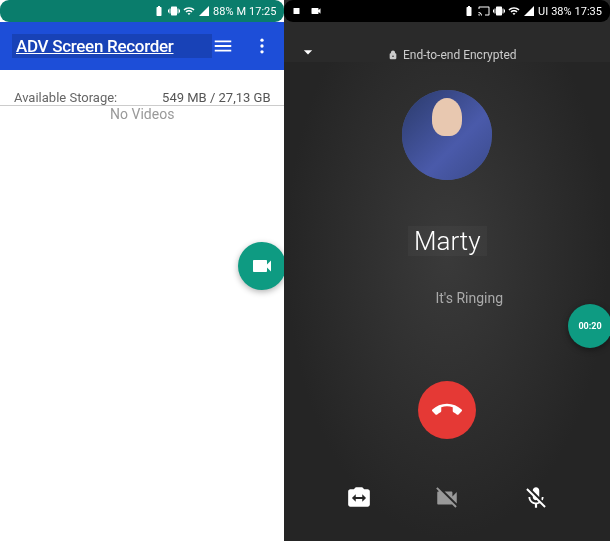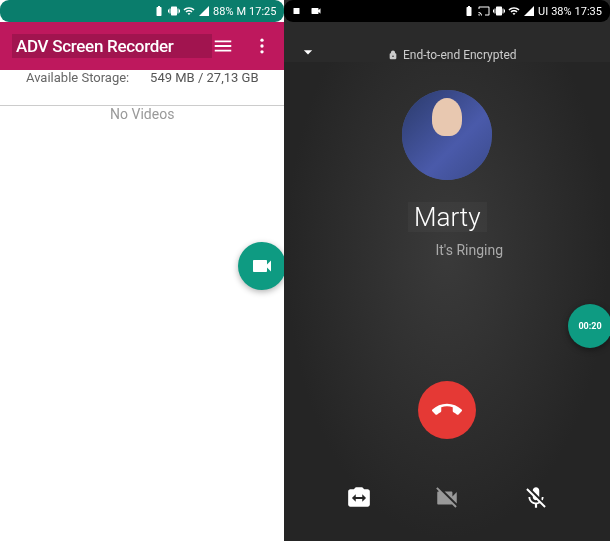--- a/index.html
+++ b/index.html
@@ -6,37 +6,37 @@
     body { width: 610px; height: 541px; display: flex; background: #fff; position: relative; overflow: hidden; }
     
     .phone-left { width: 305px; height: 541px; display: flex; flex-direction: column; background: #fff; position: relative; }
     .phone-right { width: 349px; height: 541px; display: flex; flex-direction: column; background: #2a2a2a; position: relative; }
     
     .status-bar { height: 22px; background: #0a7d6c; display: flex; justify-content: flex-end; align-items: center; padding: 0 8px; gap: 3px; color: #fff; font-size: 11px; border-radius: 9px; }
     .status-bar.dark { background: #000; }
     .status-icons { display: flex; align-items: center; gap: 3px; }
     .status-icons svg { width: 12px; height: 12px; fill: #fff; }
     
-    .app-bar { height: 48px; background: #be185d; display: flex; align-items: center; padding: 0 12px; color: #fff; }
+    .app-bar { height: 48px; background: #1d4ed8; display: flex; align-items: center; padding: 0 12px; color: #fff; text-decoration: underline; }
     .app-title { flex: 1; font-size: 17px; font-weight: 500; background: rgba(0,0,0,0.15); padding: 2px 4px; letter-spacing: -0.3px; }
     .app-bar-icons { display: flex; gap: 18px; align-items: center; }
     
-    .storage-row { height: 36px; display: flex; align-items: flex-start; padding: 0 26px; border-bottom: 1px solid #ccc; font-size: 13px; color: #666; gap: 14px; }
+    .storage-row { height: 36px; display: flex; align-items: flex-end; padding: 0 14px; border-bottom: 1px solid #ccc; font-size: 13px; color: #666; gap: 14px; }
     .storage-label { flex: 1; }
     .storage-value { color: #555; }
     
     .empty-area { flex: 1; display: flex; justify-content: center; color: #999; font-size: 14px; position: relative; }
     
     .fab { position: absolute; right: -2px; top: 242px; width: 48px; height: 48px; border-radius: 50%; background: #0e9b82; display: flex; align-items: center; justify-content: center; box-shadow: 0 2px 6px rgba(0,0,0,0.3); }
     
     .call-header { height: 40px; display: flex; align-items: flex-end; padding: 0 14px; color: #ccc; font-size: 12px; gap: 10px; }
     .back-chevron { width: 20px; }
     .encrypt-text { flex: 1; text-align: center; display: flex; align-items: center; justify-content: center; gap: 5px; margin-right: 20px; }
     
-    .call-body { flex: 1; display: flex; flex-direction: column; align-items: center; background: radial-gradient(ellipse at center 40%, #3a3a3a 0%, #252525 70%); position: relative; }
+    .call-body { flex: 1; display: flex; flex-direction: column; align-items: center; background: radial-gradient(ellipse at center 40%, #3a3a3a 0%, #252525 70%); position: relative; gap: 24px; }
     
     .avatar { width: 90px; height: 90px; border-radius: 50%; background: #4a5a8a; margin-top: 28px; overflow: hidden; display: flex; align-items: center; justify-content: center; font-size: 40px; }
     .avatar-inner { width: 100%; height: 100%; background: linear-gradient(135deg, #2a3a6a 0%, #4a5aaa 60%, #3a4a8a 100%); position: relative; }
     .avatar-face { position: absolute; top: 8px; left: 30px; width: 30px; height: 38px; background: #e8c8b0; border-radius: 50% 50% 40% 40%; }
     .avatar-hair { position: absolute; top: 2px; left: 18px; width: 54px; height: 50px; background: #3a2a28; border-radius: 50% 50% 30% 30%; z-index: -1; }
     
     .call-name { color: #fff; font-size: 26px; margin-top: 22px; font-weight: 300; background: rgba(255,255,255,0.03); padding: 0 6px; }
     .call-status { color: #aaa; font-size: 14px; margin-top: 10px; margin-left: 44px; }
     
     .hangup { position: absolute; bottom: 102px; left: 50%; transform: translateX(-50%); width: 58px; height: 58px; border-radius: 50%; background: #e53935; display: flex; align-items: center; justify-content: center; }

